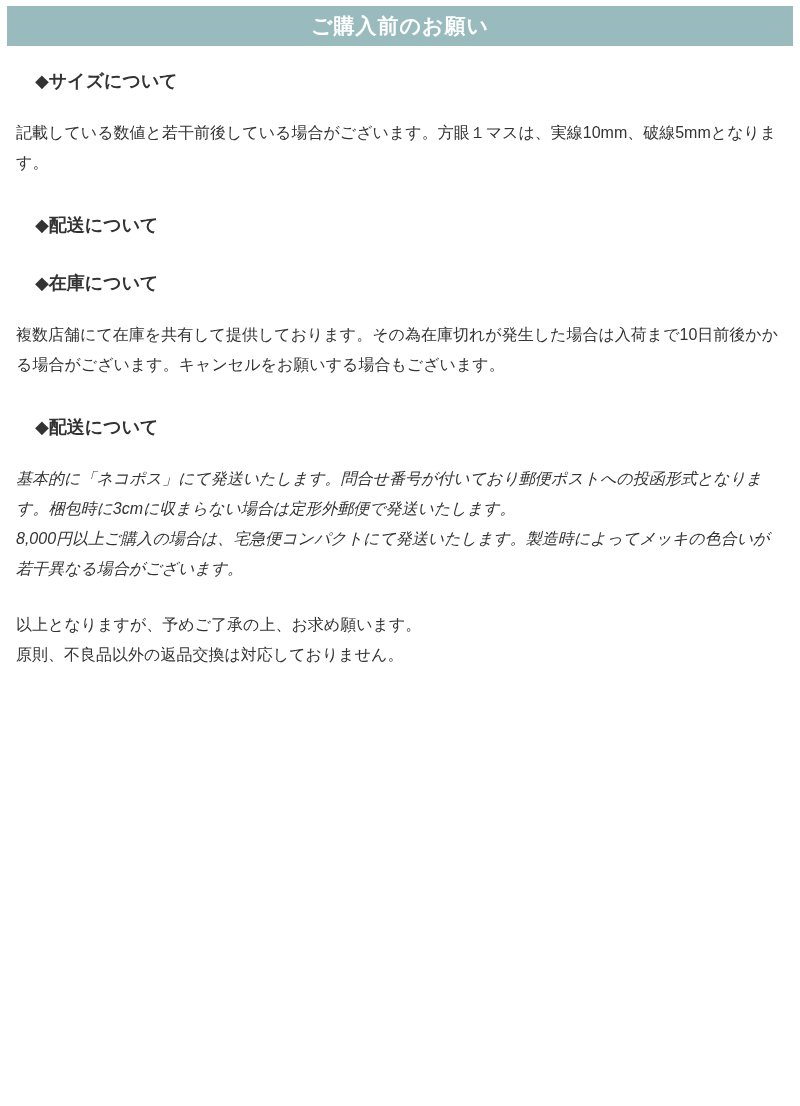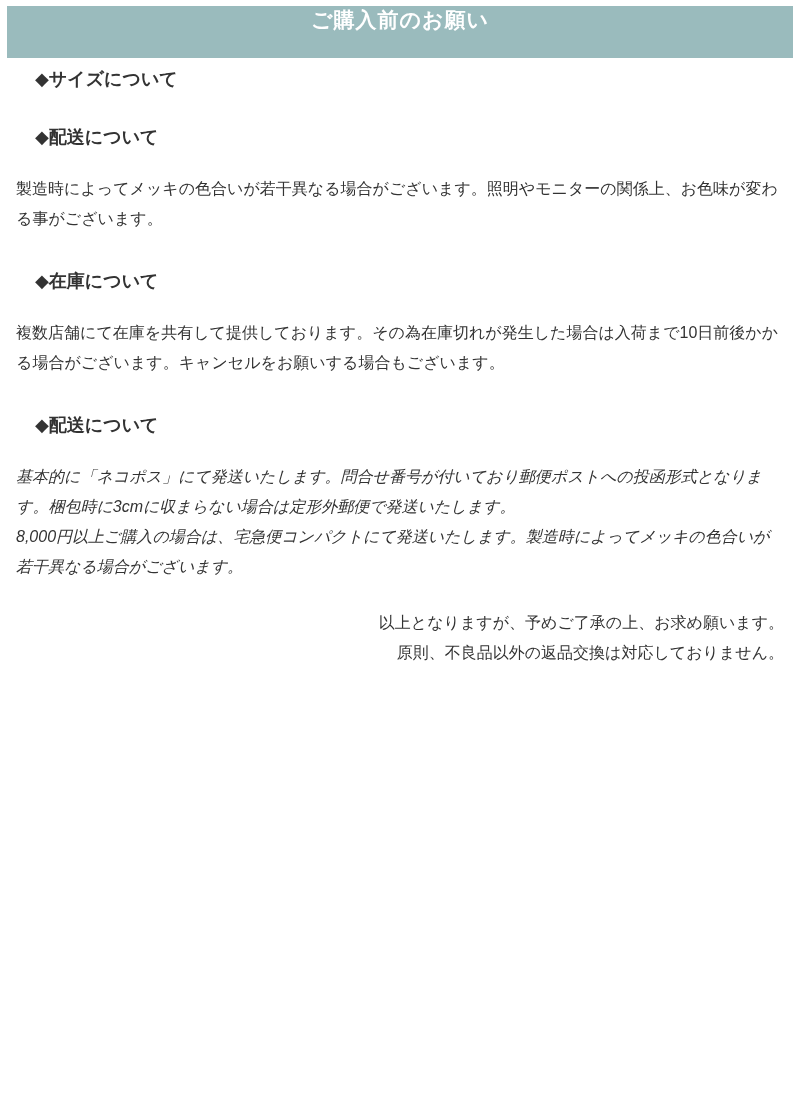--- a/index.html
+++ b/index.html
@@ -10,79 +10,78 @@
   }
   .page {
     position: relative;
     width: 800px;
     height: 1106px;
     background: #ffffff;
     overflow: hidden;
   }
   .header-bar {
     margin: 6px 7px 0 7px;
-    height: 52px;
+    height: 40px;
     background: #9abbbd;
     display: flex;
-    align-items: flex-start;
+    align-items: center;
     justify-content: center;
   }
   .header-title {
     color: #ffffff;
     font-size: 21px;
     font-weight: bold;
     letter-spacing: 1px;
   }
   .section-heading {
     margin: 36px 16px 0 35px;
     font-size: 18px;
     line-height: 22px;
     font-weight: bold;
     color: #333333;
   }
   .section-heading.first {
-    margin-top: 10px;
+    margin-top: 24px;
   }
   .body-para {
     margin: 26px 16px 0 16px;
     font-size: 16px;
     line-height: 30px;
     color: #333333;
   }
   .body-para .para-line {
     display: block;
     font-style: italic;
   }
   .closing {
     margin: 26px 16px 0 16px;
     font-size: 16px;
     line-height: 30px;
     color: #333333;
   }
   .closing .para-line {
     display: block;
-    text-align: right;
   }
 </style>
 </head>
 <body>
 
 <div class="page">
 
   <div class="header-bar">
     <span class="header-title">ご購入前のお願い</span>
   </div>
 
   <section>
     <h2 class="section-heading first">◆サイズについて</h2>
+    <p class="body-para">記載している数値と若干前後している場合がございます。方眼１マスは、実線10mm、破線5mmとなります。</p>
   </section>
 
   <section>
     <h2 class="section-heading">◆配送について</h2>
-    <p class="body-para">製造時によってメッキの色合いが若干異なる場合がございます。照明やモニターの関係上、お色味が変わる事がございます。</p>
   </section>
 
 
 
   <section>
     <h2 class="section-heading">◆在庫について</h2>
     <p class="body-para">複数店舗にて在庫を共有して提供しております。その為在庫切れが発生した場合は入荷まで10日前後かかる場合がございます。キャンセルをお願いする場合もございます。</p>
   </section>
 
   <section>

